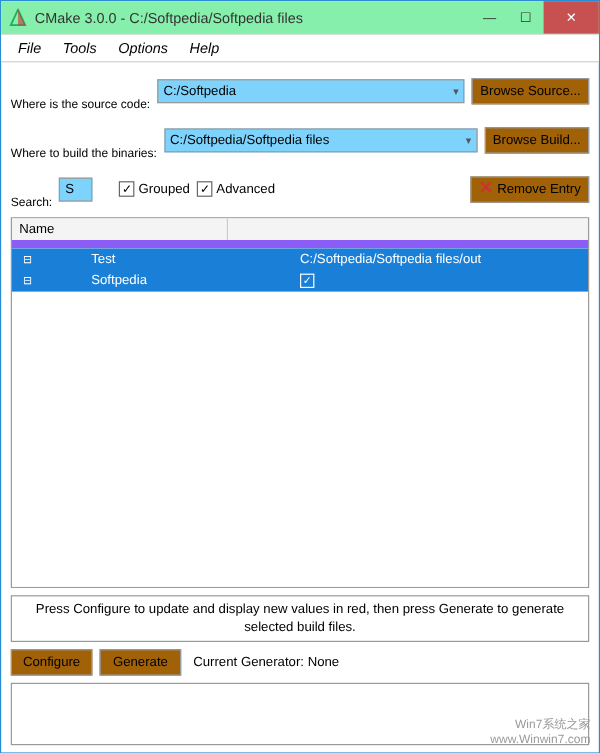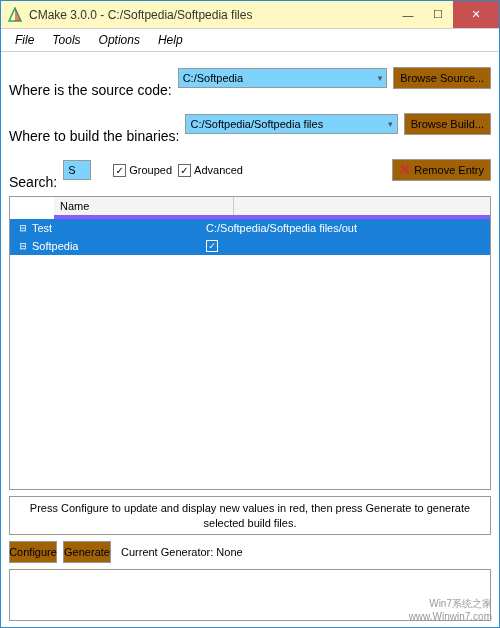--- a/index.html
+++ b/index.html
@@ -1,50 +1,50 @@
 <!DOCTYPE html>
 <html><head>
 <meta charset="utf-8">
 <style>
 * { box-sizing: border-box; margin: 0; padding: 0; }
 body { font-family: "Segoe UI", Tahoma, sans-serif; font-size: 11px; background: #fff; width: 500px; height: 628px; overflow: hidden; }
 .window { border: 1px solid #2a8dd4; width: 500px; height: 628px; display: flex; flex-direction: column; }
-.titlebar { background: #fef9c3; height: 28px; display: flex; align-items: center; padding: 0 0 0 6px; border-bottom: 1px solid #d0d0d0; }
+.titlebar { background: #86efac; height: 28px; display: flex; align-items: center; padding: 0 0 0 6px; border-bottom: 1px solid #d0d0d0; }
 .titlebar .icon { width: 16px; height: 16px; margin-right: 6px; }
 .titlebar .title { flex: 1; font-size: 12px; color: #333; }
 .winbtns { display: flex; height: 100%; }
 .winbtn { width: 30px; display: flex; align-items: center; justify-content: center; font-size: 11px; color: #333; }
 .winbtn.close { background: #c75050; color: #fff; width: 46px; }
 .menubar { display: flex; gap: 2px; padding: 2px 6px; border-bottom: 1px solid #d0d0d0; background: #fff; font-style: italic; }
 .menuitem { padding: 2px 8px; font-size: 12px; }
 .content { padding: 6px 8px; display: flex; flex-direction: column; gap: 6px; flex: 1; }
 .row { display: flex; align-items: center; gap: 6px; }
-.label { font-size: 14px; white-space: nowrap; margin-top: 24px; }
+.label { font-size: 10px; white-space: nowrap; margin-top: 24px; }
 .combo, .input { border: 1px solid #999; padding: 2px 4px; font-size: 11px; background: #7dd3fc; height: 20px; }
 .combo { flex: 1; display: flex; align-items: center; justify-content: space-between; }
 .combo .arrow { font-size: 9px; color: #555; }
 .input { flex: 0 0 28px; width: 28px; }
 .btn { border: 1px solid #999; background: #a16207; padding: 2px 6px; font-size: 11px; height: 22px; display: flex; align-items: center; gap: 3px; white-space: nowrap; }
 .chk { display: flex; align-items: center; gap: 3px; font-size: 11px; }
 .chkbox { width: 13px; height: 13px; border: 1px solid #666; background: #fff; display: flex; align-items: center; justify-content: center; font-size: 10px; color: #000; }
 .table { border: 1px solid #999; flex: 1; display: flex; flex-direction: column; min-height: 280px; }
-.thead { display: flex; background: #f4f4f4; border-bottom: 4px solid #8b5cf6; margin-left: 44px; }
+.thead { display: flex; background: #f4f4f4; border-bottom: 7px solid #8b5cf6; }
 .th { padding: 3px 6px; font-size: 11px; border-right: 1px solid #ccc; }
 .th.name { width: 180px; }
 .th.value { flex: 1; }
 .tbody { flex: 1; background: #fff; }
 .trow { display: flex; background: #1a7fd6; color: #fff; height: 18px; align-items: center; }
-.td.name { width: 180px; padding-left: 22px; display: flex; align-items: center; gap: 4px; font-size: 11px; }
+.td.name { width: 180px; padding-left: 22px; display: flex; align-items: center; gap: 4px; font-size: 11px; margin-left: 44px; }
 .td.value { flex: 1; padding-left: 6px; display: flex; align-items: center; font-size: 11px; margin-left: 10px; }
 .tree-icon { width: 10px; display: inline-block; text-align: center; font-size: 9px; position: absolute; left: 8px; color: #fff; }
 .trow { position: relative; }
 .rowchk { width: 12px; height: 12px; border: 1px solid #fff; display: flex; align-items: center; justify-content: center; font-size: 9px; }
 .hint { border: 1px solid #999; padding: 4px; text-align: center; font-size: 11px; line-height: 1.3; }
 .bottom-btns { display: flex; gap: 6px; align-items: center; }
-.bottom-btns .btn { width: 48px; justify-content: center; }
+.bottom-btns .btn { width: 68px; justify-content: center; }
 .genlabel { font-size: 11px; margin-left: 4px; }
 .output { border: 1px solid #999; height: 52px; background: #fff; }
 .plus-icon svg, .x-icon svg { width: 12px; height: 12px; }
 .watermark { position: absolute; right: 8px; bottom: 6px; font-size: 10px; color: #999; text-align: right; }
 </style>
 </head>
 <body>
 
 <div class="window">
   <div class="titlebar">

